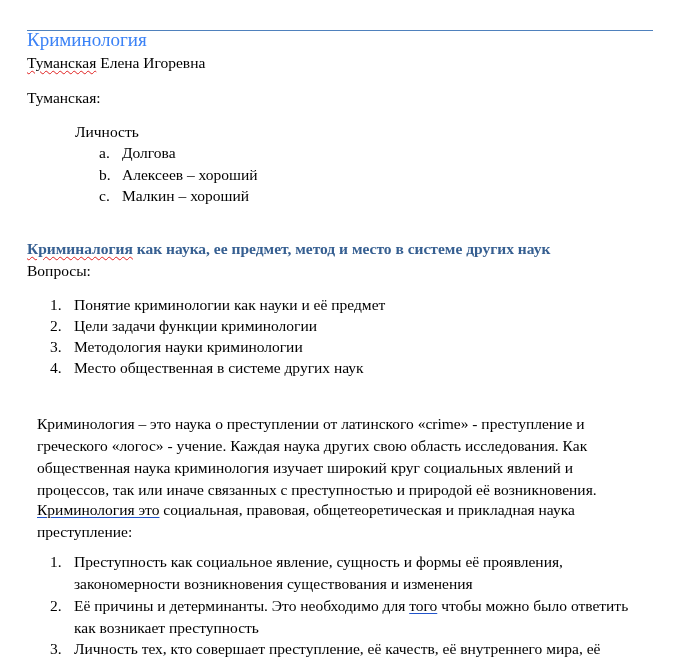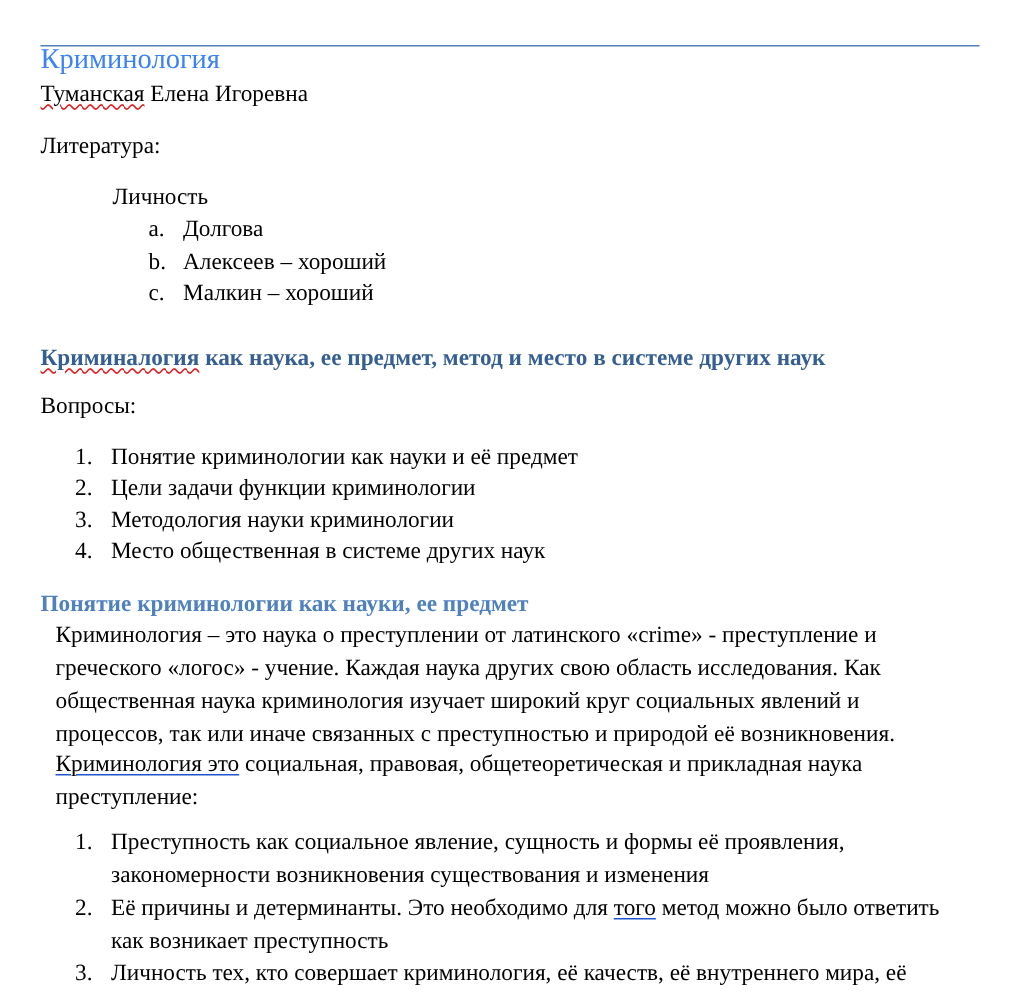--- a/index.html
+++ b/index.html
@@ -7,40 +7,40 @@
          font-family: "Liberation Serif", serif; font-size: 15.5px; color: #000; }
   .page { position: absolute; left: 0; top: 0; width: 685px; height: 664px; }
   .title { position: absolute; left: 27px; top: 8px; font-size: 19px; color: #3b82f6; margin-top: 21px; }
   .title-rule { position: absolute; left: 27px; top: 30px; width: 626px; height: 0;
                 border-top: 1.3px solid #4F81BD; }
   .p { position: absolute; left: 27px; white-space: nowrap; }
   .spell { text-decoration: underline wavy #e02020; text-decoration-thickness: 1px;
            text-underline-offset: 2px; }
   .gram { text-decoration: underline #2255cc; text-decoration-thickness: 1.3px;
           text-underline-offset: 2px; }
-  .h1 { position: absolute; left: 27px; top: 230px; font-weight: bold; color: #365F91;
+  .h1 { position: absolute; left: 27px; top: 240px; font-weight: bold; color: #365F91;
         font-size: 15.5px; white-space: nowrap; }
   .h2 { position: absolute; left: 27px; top: 394px; font-weight: bold; color: #4F81BD;
         font-size: 15.5px; white-space: nowrap; }
   .li { position: absolute; white-space: nowrap; }
   .body-line { position: absolute; left: 37px; white-space: nowrap; line-height: 22px; }
 </style>
 </head>
 <body>
 
 <div class="page">
 
   <div class="title">Криминология</div>
   <div class="title-rule"></div>
 
   <div class="p" style="top:54px">
     <span class="spell">Туманская</span><span> Елена Игоревна</span>
   </div>
 
-  <div class="p" style="top:89px">Литература:</div>
+  <div class="p" style="top:89px">Туманская:</div>
 
   <div class="p" style="left:75px; top:123px">Личность</div>
 
   <div>
     <div class="li" style="left:99px; top:144px">
       <span>a.</span>
       <span style="position:absolute; left:23px">Долгова</span>
     </div>
     <div class="li" style="left:99px; top:166px">
       <span>b.</span>
@@ -70,43 +70,42 @@
     <div class="li" style="left:50px; top:338px">
       <span>3.</span>
       <span style="position:absolute; left:24px">Методология науки криминологии</span>
     </div>
     <div class="li" style="left:50px; top:359px">
       <span>4.</span>
       <span style="position:absolute; left:24px">Место общественная в системе других наук</span>
     </div>
   </div>
 
-  <div class="h2">Понятие криминологии как науки, ее предмет</div>
 
   <div>
     <div class="body-line" style="top:413px">Криминология – это наука о преступлении от латинского «crime» - преступление и</div>
     <div class="body-line" style="top:435px">греческого «логос» - учение. Каждая наука других свою область исследования. Как</div>
     <div class="body-line" style="top:457px">общественная наука криминология изучает широкий круг социальных явлений и</div>
     <div class="body-line" style="top:479px">процессов, так или иначе связанных с преступностью и природой её возникновения.</div>
     <div class="body-line" style="top:499px">
       <span class="gram">Криминология это</span><span> социальная, правовая, общетеоретическая и прикладная наука</span>
     </div>
     <div class="body-line" style="top:521px">преступление:</div>
   </div>
 
   <div>
     <div class="li" style="left:50px; top:553px">
       <span>1.</span>
       <span style="position:absolute; left:24px">Преступность как социальное явление, сущность и формы её проявления,</span>
       <span style="position:absolute; left:24px; top:22px">закономерности возникновения существования и изменения</span>
     </div>
     <div class="li" style="left:50px; top:597px">
       <span>2.</span>
-      <span style="position:absolute; left:24px"><span>Её причины и детерминанты. Это необходимо для </span><span class="gram">того</span><span> метод можно было ответить</span></span>
+      <span style="position:absolute; left:24px"><span>Её причины и детерминанты. Это необходимо для </span><span class="gram">того</span><span> чтобы можно было ответить</span></span>
       <span style="position:absolute; left:24px; top:22px">как возникает преступность</span>
     </div>
     <div class="li" style="left:50px; top:640px">
       <span>3.</span>
-      <span style="position:absolute; left:24px">Личность тех, кто совершает криминология, её качеств, её внутреннего мира, её</span>
+      <span style="position:absolute; left:24px">Личность тех, кто совершает преступление, её качеств, её внутреннего мира, её</span>
     </div>
   </div>
 
 </div>
 
 </body></html>

